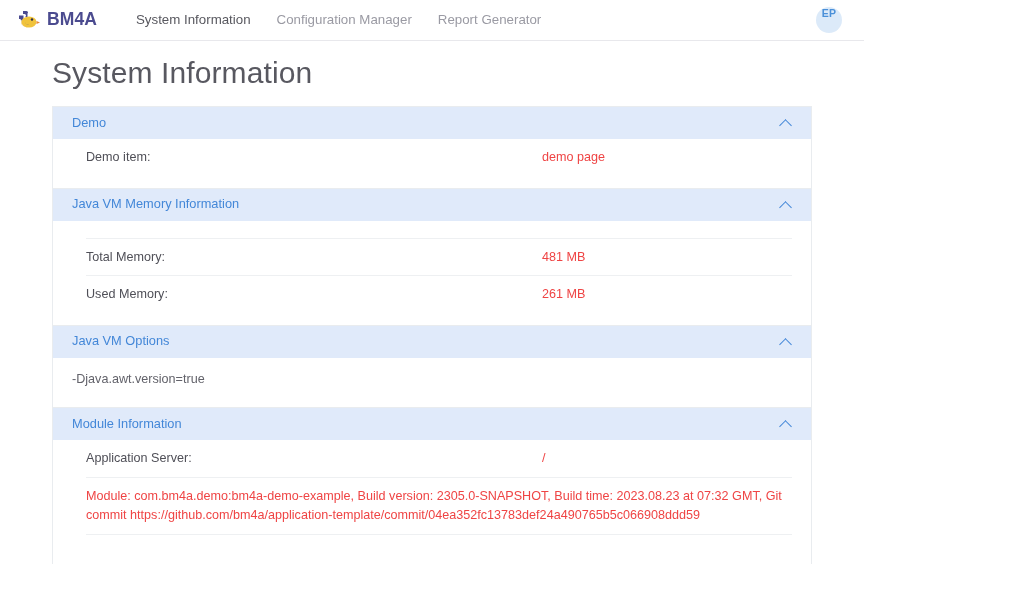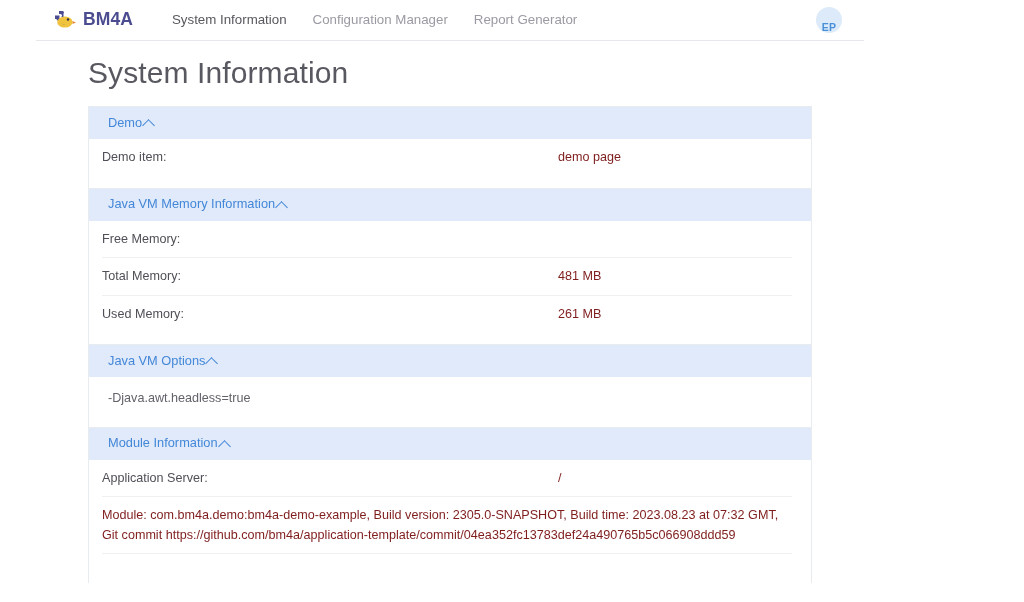--- a/index.html
+++ b/index.html
@@ -18,21 +18,20 @@
 
   
   #app-frame {
     position: relative;
     width: 864px;
     height: 602px;
     background: #ffffff;
     border-radius: 28px;
     overflow: hidden;
     box-sizing: border-box;
-    padding-left: 36px;
   }
 
   
   #navbar {
     position: relative;
     height: 41px;
     box-sizing: border-box;
     background: #ffffff;
     border-bottom: 1px solid #e8e8ec;
     display: flex;
@@ -104,21 +103,21 @@
   .avatar {
     flex: 0 0 auto;
     width: 26px;
     height: 26px;
     border-radius: 50%;
     background: #dceaf9;
     color: #4a90d9;
     font-size: 10.5px;
     font-weight: bold;
     display: flex;
-    align-items: flex-end;
+    align-items: flex-start;
     justify-content: center;
     cursor: pointer;
     letter-spacing: 0.2px;
     margin-right: 8px;
   }
 
   
   #page {
     padding: 0 52px 0 52px;
     box-sizing: border-box;
@@ -140,20 +139,21 @@
     border-bottom: none;
     box-sizing: border-box;
   }
   .panel:first-child {
     border-top: 1px solid #e3eaf4;
   }
   .panel-header {
     background: #e0eafa;
     display: flex;
     align-items: center;
+    justify-content: space-between;
     padding: 9px 18px 9px 19px;
     cursor: pointer;
     box-sizing: border-box;
     height: 32px;
   }
   .panel-title {
     font-size: 12.8px;
     color: #4387d8;
     line-height: 1;
   }
@@ -179,36 +179,36 @@
     background: #ffffff;
     padding: 0 0 12px 0;
   }
 
   
   .info-row {
     display: flex;
     align-items: center;
     padding: 9px 0 8px 0;
     border-bottom: 1px solid #eef0f2;
-    margin: 0 19px 0 13px;
+    margin: 0 19px 0 33px;
     box-sizing: border-box;
   }
   .info-row:last-child {
     border-bottom: none;
   }
   .info-label {
     flex: 0 0 456px;
     font-size: 12.6px;
     color: #4f4f57;
     line-height: 1.55;
   }
   .info-value {
     flex: 1 1 auto;
     font-size: 12.6px;
-    color: #7f1d1d;
+    color: #ef4444;
     line-height: 1.55;
     word-break: break-word;
   }
 
   
   .text-block {
     padding: 12px 19px 6px 19px;
     font-size: 12.6px;
     color: #62626a;
     line-height: 1.55;
@@ -273,40 +273,39 @@
       </div>
     </div>
 
     <div class="panel">
       <div class="panel-header">
         <span class="panel-title">Java VM Memory Information</span>
         <span class="chev"></span>
       </div>
       <div class="panel-body">
         <div class="info-row">
-          <div class="info-label">Free Memory:</div>
         </div>
         <div class="info-row">
           <div class="info-label">Total Memory:</div>
           <div class="info-value">481 MB</div>
         </div>
         <div class="info-row">
           <div class="info-label">Used Memory:</div>
           <div class="info-value">261 MB</div>
         </div>
       </div>
     </div>
 
     <div class="panel">
       <div class="panel-header">
         <span class="panel-title">Java VM Options</span>
         <span class="chev"></span>
       </div>
       <div class="panel-body">
-        <div class="text-block">-Djava.awt.headless=true</div>
+        <div class="text-block">-Djava.awt.version=true</div>
       </div>
     </div>
 
     <div class="panel">
       <div class="panel-header">
         <span class="panel-title">Module Information</span>
         <span class="chev"></span>
       </div>
       <div class="panel-body">
         <div class="info-row">

